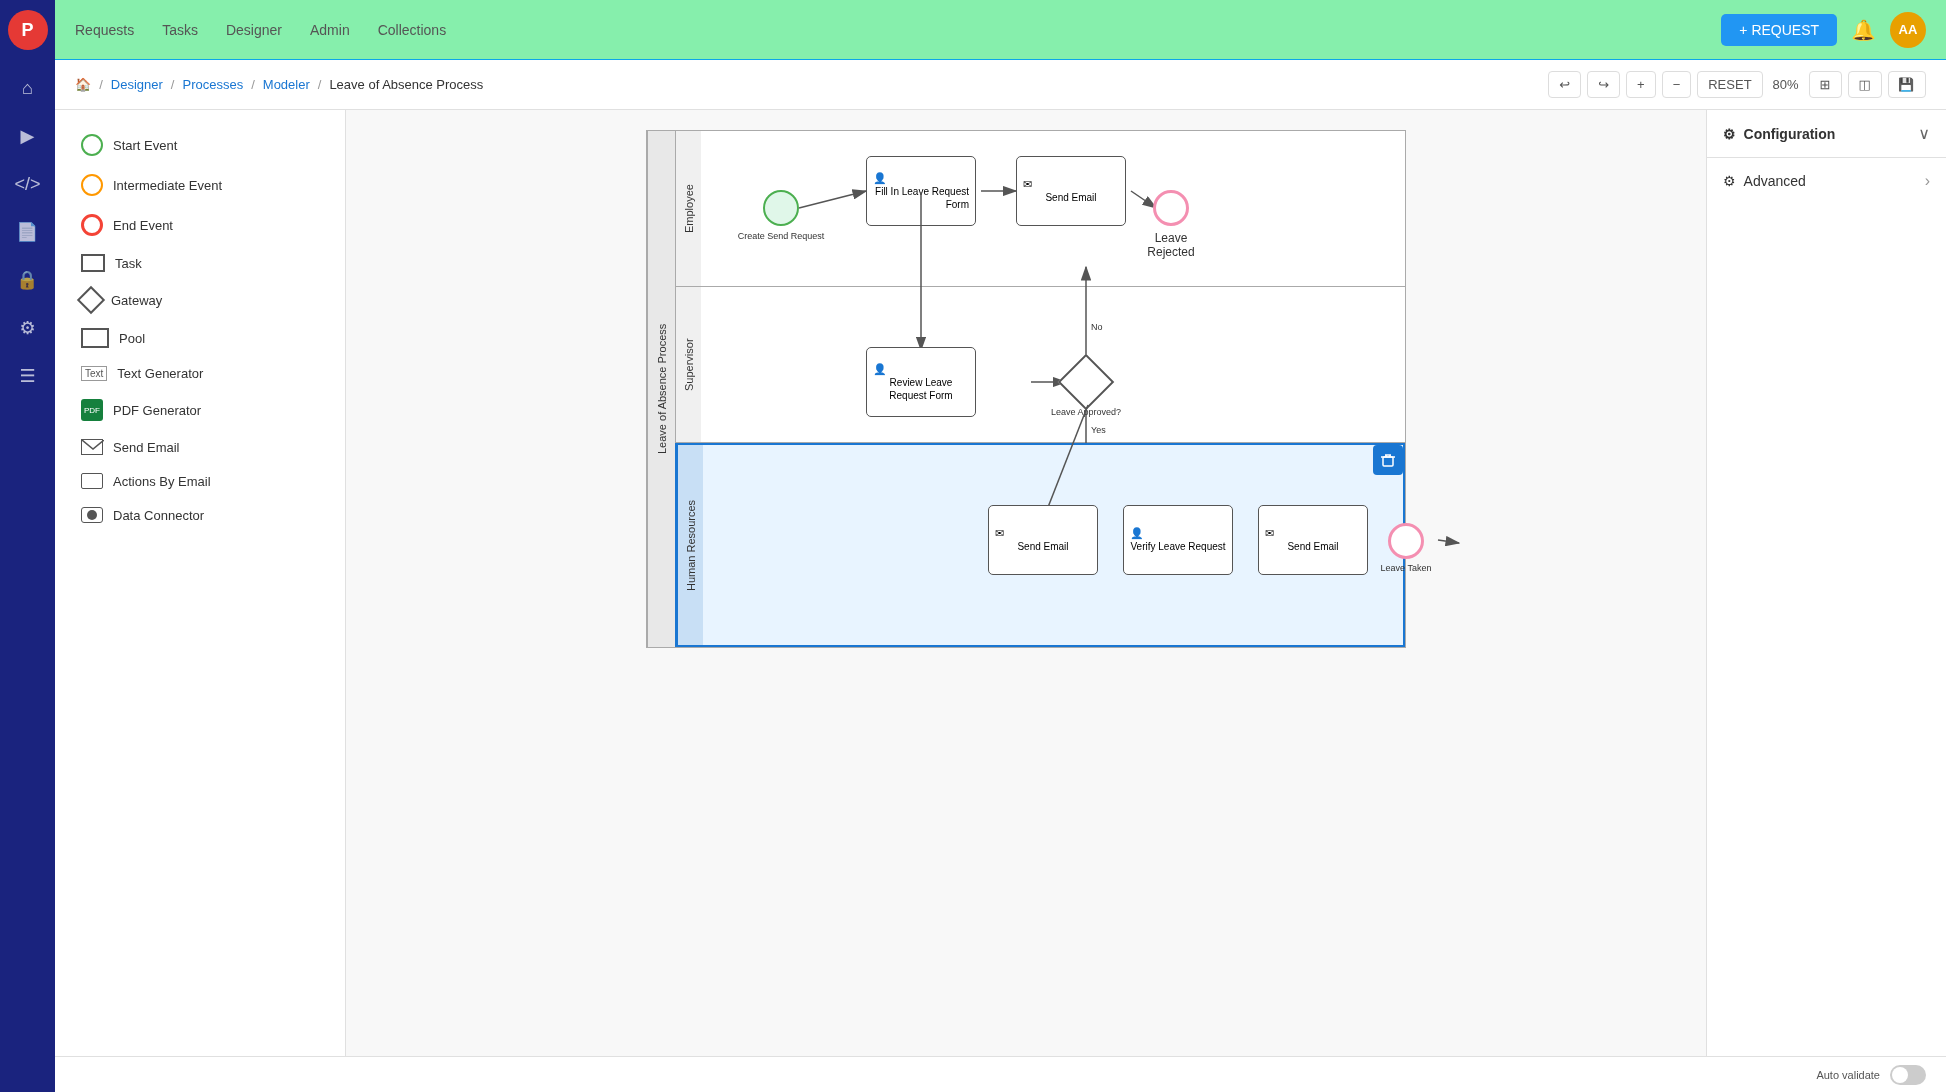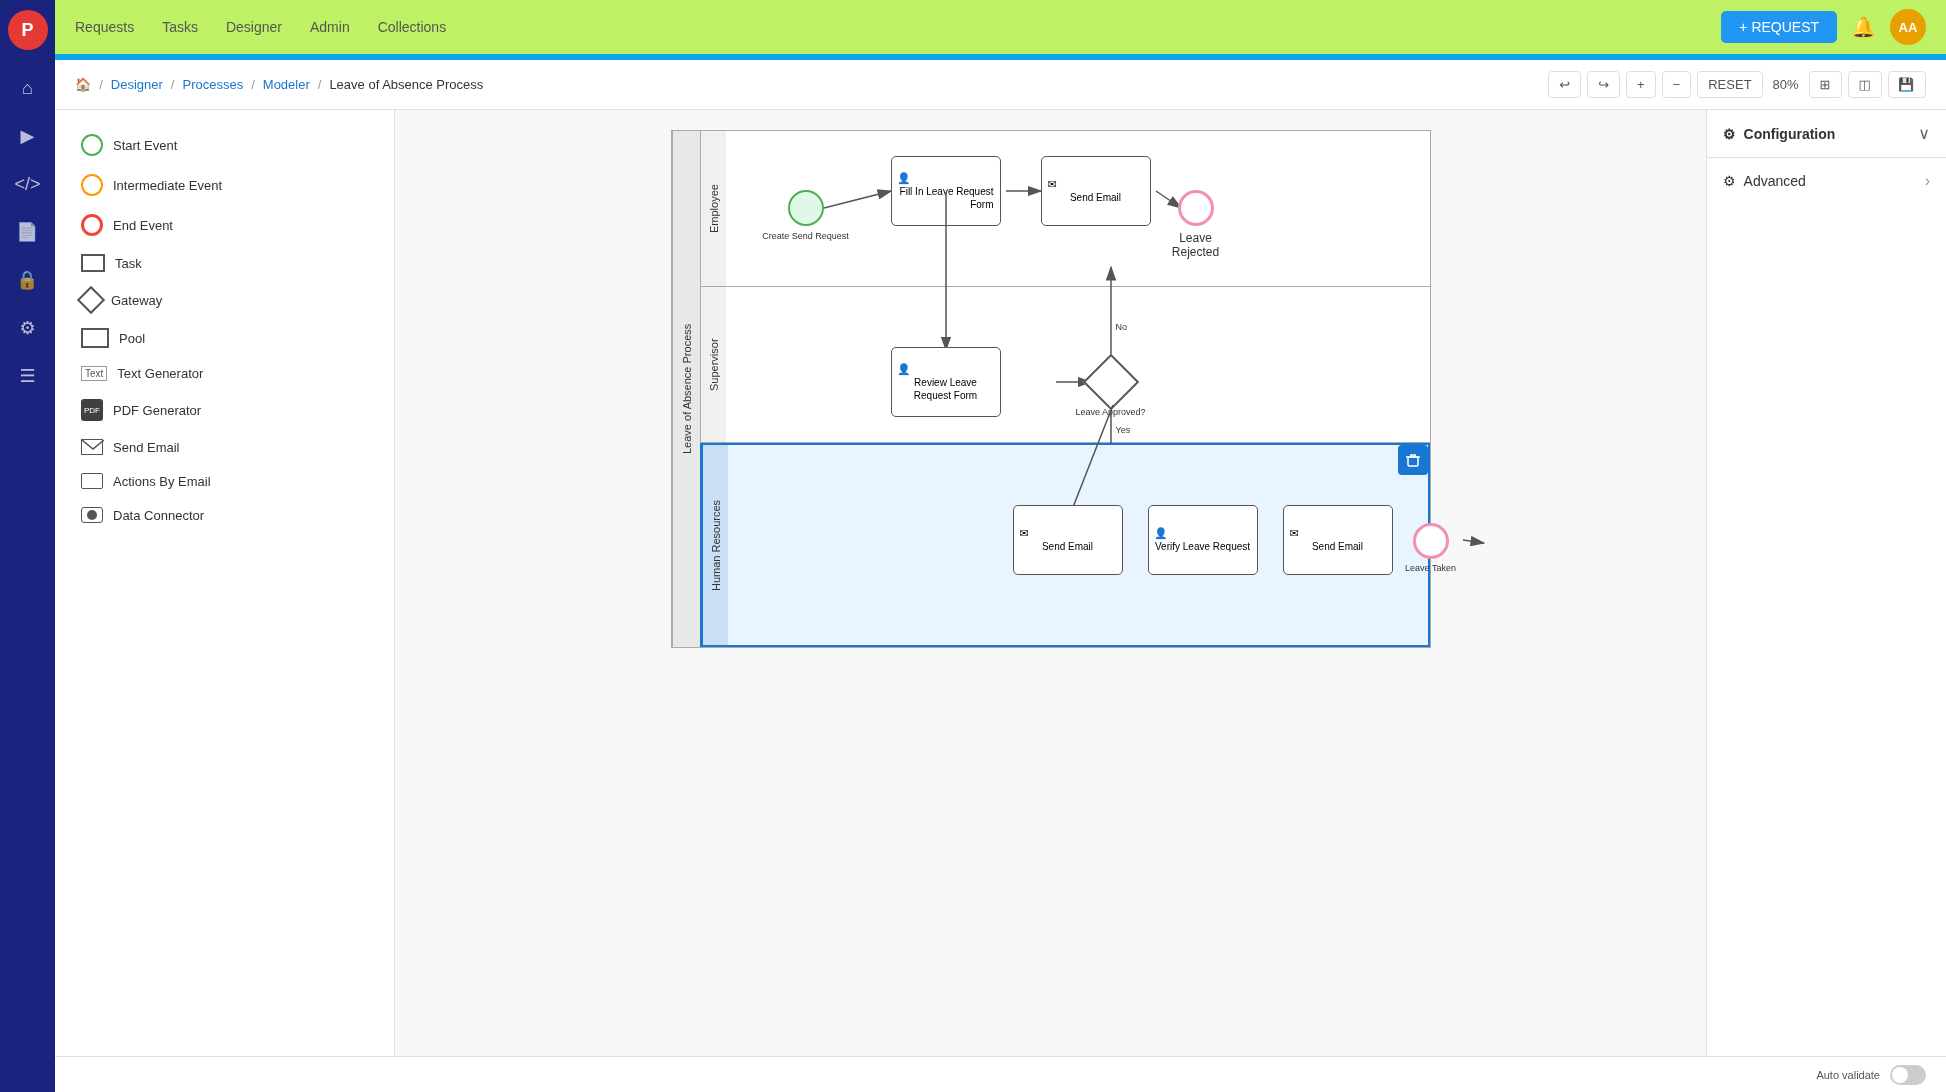--- a/index.html
+++ b/index.html
@@ -1,21 +1,21 @@
 <!DOCTYPE html>
 <html><head>
   <meta charset="utf-8">
   <style>
     * { box-sizing: border-box; margin: 0; padding: 0; }
     body { font-family: -apple-system, BlinkMacSystemFont, 'Segoe UI', sans-serif; background: #f5f5f5; height: 1092px; width: 1946px; overflow: hidden; }
 
     
     .topnav {
       position: fixed; top: 0; left: 0; right: 0; height: 60px;
-      background: #bef264; border-bottom: 6px solid #0ea5e9;
+      background: #86efac; border-bottom: 1px solid #0ea5e9;
       display: flex; align-items: center; padding: 0 20px; z-index: 100;
     }
     .nav-links { display: flex; gap: 28px; }
     .nav-link { font-size: 14px; color: #555; cursor: pointer; text-decoration: none; }
     .nav-right { margin-left: auto; display: flex; align-items: center; gap: 14px; }
     .btn-request {
       background: #2196f3; color: white; border: none; padding: 8px 18px;
       border-radius: 5px; font-size: 14px; cursor: pointer; display: flex; align-items: center; gap: 6px;
     }
     .avatar { width: 36px; height: 36px; background: #e8a000; border-radius: 50%; display: flex; align-items: center; justify-content: center; color: white; font-size: 13px; font-weight: bold; }
@@ -37,37 +37,37 @@
       color: rgba(255,255,255,0.7); font-size: 18px; cursor: pointer; border-radius: 6px;
     }
 
     
     .main-container {
       margin-left: 55px; margin-top: 60px; display: flex; height: calc(1092px - 60px);
     }
 
     
     .left-panel {
-      width: 340px; background: #fff; border-right: 1px solid #e0e0e0;
+      width: 291px; background: #fff; border-right: 1px solid #e0e0e0;
       padding: 16px; overflow-y: auto; flex-shrink: 0;
     }
     .panel-item {
       display: flex; align-items: center; gap: 10px; padding: 8px 10px;
       cursor: pointer; border-radius: 5px; margin-bottom: 2px;
     }
     .panel-item-label { font-size: 13px; color: #333; }
 
     
     .shape-circle { width: 22px; height: 22px; border-radius: 50%; border: 2px solid #4caf50; background: transparent; flex-shrink: 0; }
     .shape-circle-yellow { width: 22px; height: 22px; border-radius: 50%; border: 2px solid #ff9800; background: transparent; flex-shrink: 0; }
     .shape-circle-red { width: 22px; height: 22px; border-radius: 50%; border: 3px solid #f44336; background: transparent; flex-shrink: 0; }
     .shape-rect { width: 24px; height: 18px; border: 2px solid #555; background: transparent; flex-shrink: 0; }
     .shape-diamond { width: 20px; height: 20px; border: 2px solid #555; transform: rotate(45deg); background: transparent; flex-shrink: 0; }
     .shape-text { font-size: 10px; color: #555; border: 1px solid #999; padding: 1px 3px; flex-shrink: 0; }
-    .shape-pdf { width: 22px; height: 22px; background: #404040; border-radius: 3px; flex-shrink: 0; font-size: 8px; color: white; display: flex; align-items: center; justify-content: center; }
+    .shape-pdf { width: 22px; height: 22px; background: #15803d; border-radius: 3px; flex-shrink: 0; font-size: 8px; color: white; display: flex; align-items: center; justify-content: center; }
 
     
     .breadcrumb-bar {
       position: absolute; top: 60px; left: 55px; right: 0; height: 50px;
       background: #fff; border-bottom: 1px solid #e0e0e0;
       display: flex; align-items: center; padding: 0 20px; gap: 8px; z-index: 50;
     }
     .breadcrumb-item { font-size: 13px; color: #1976d2; cursor: pointer; }
     .breadcrumb-sep { font-size: 13px; color: #999; }
     .breadcrumb-current { font-size: 13px; color: #333; }

